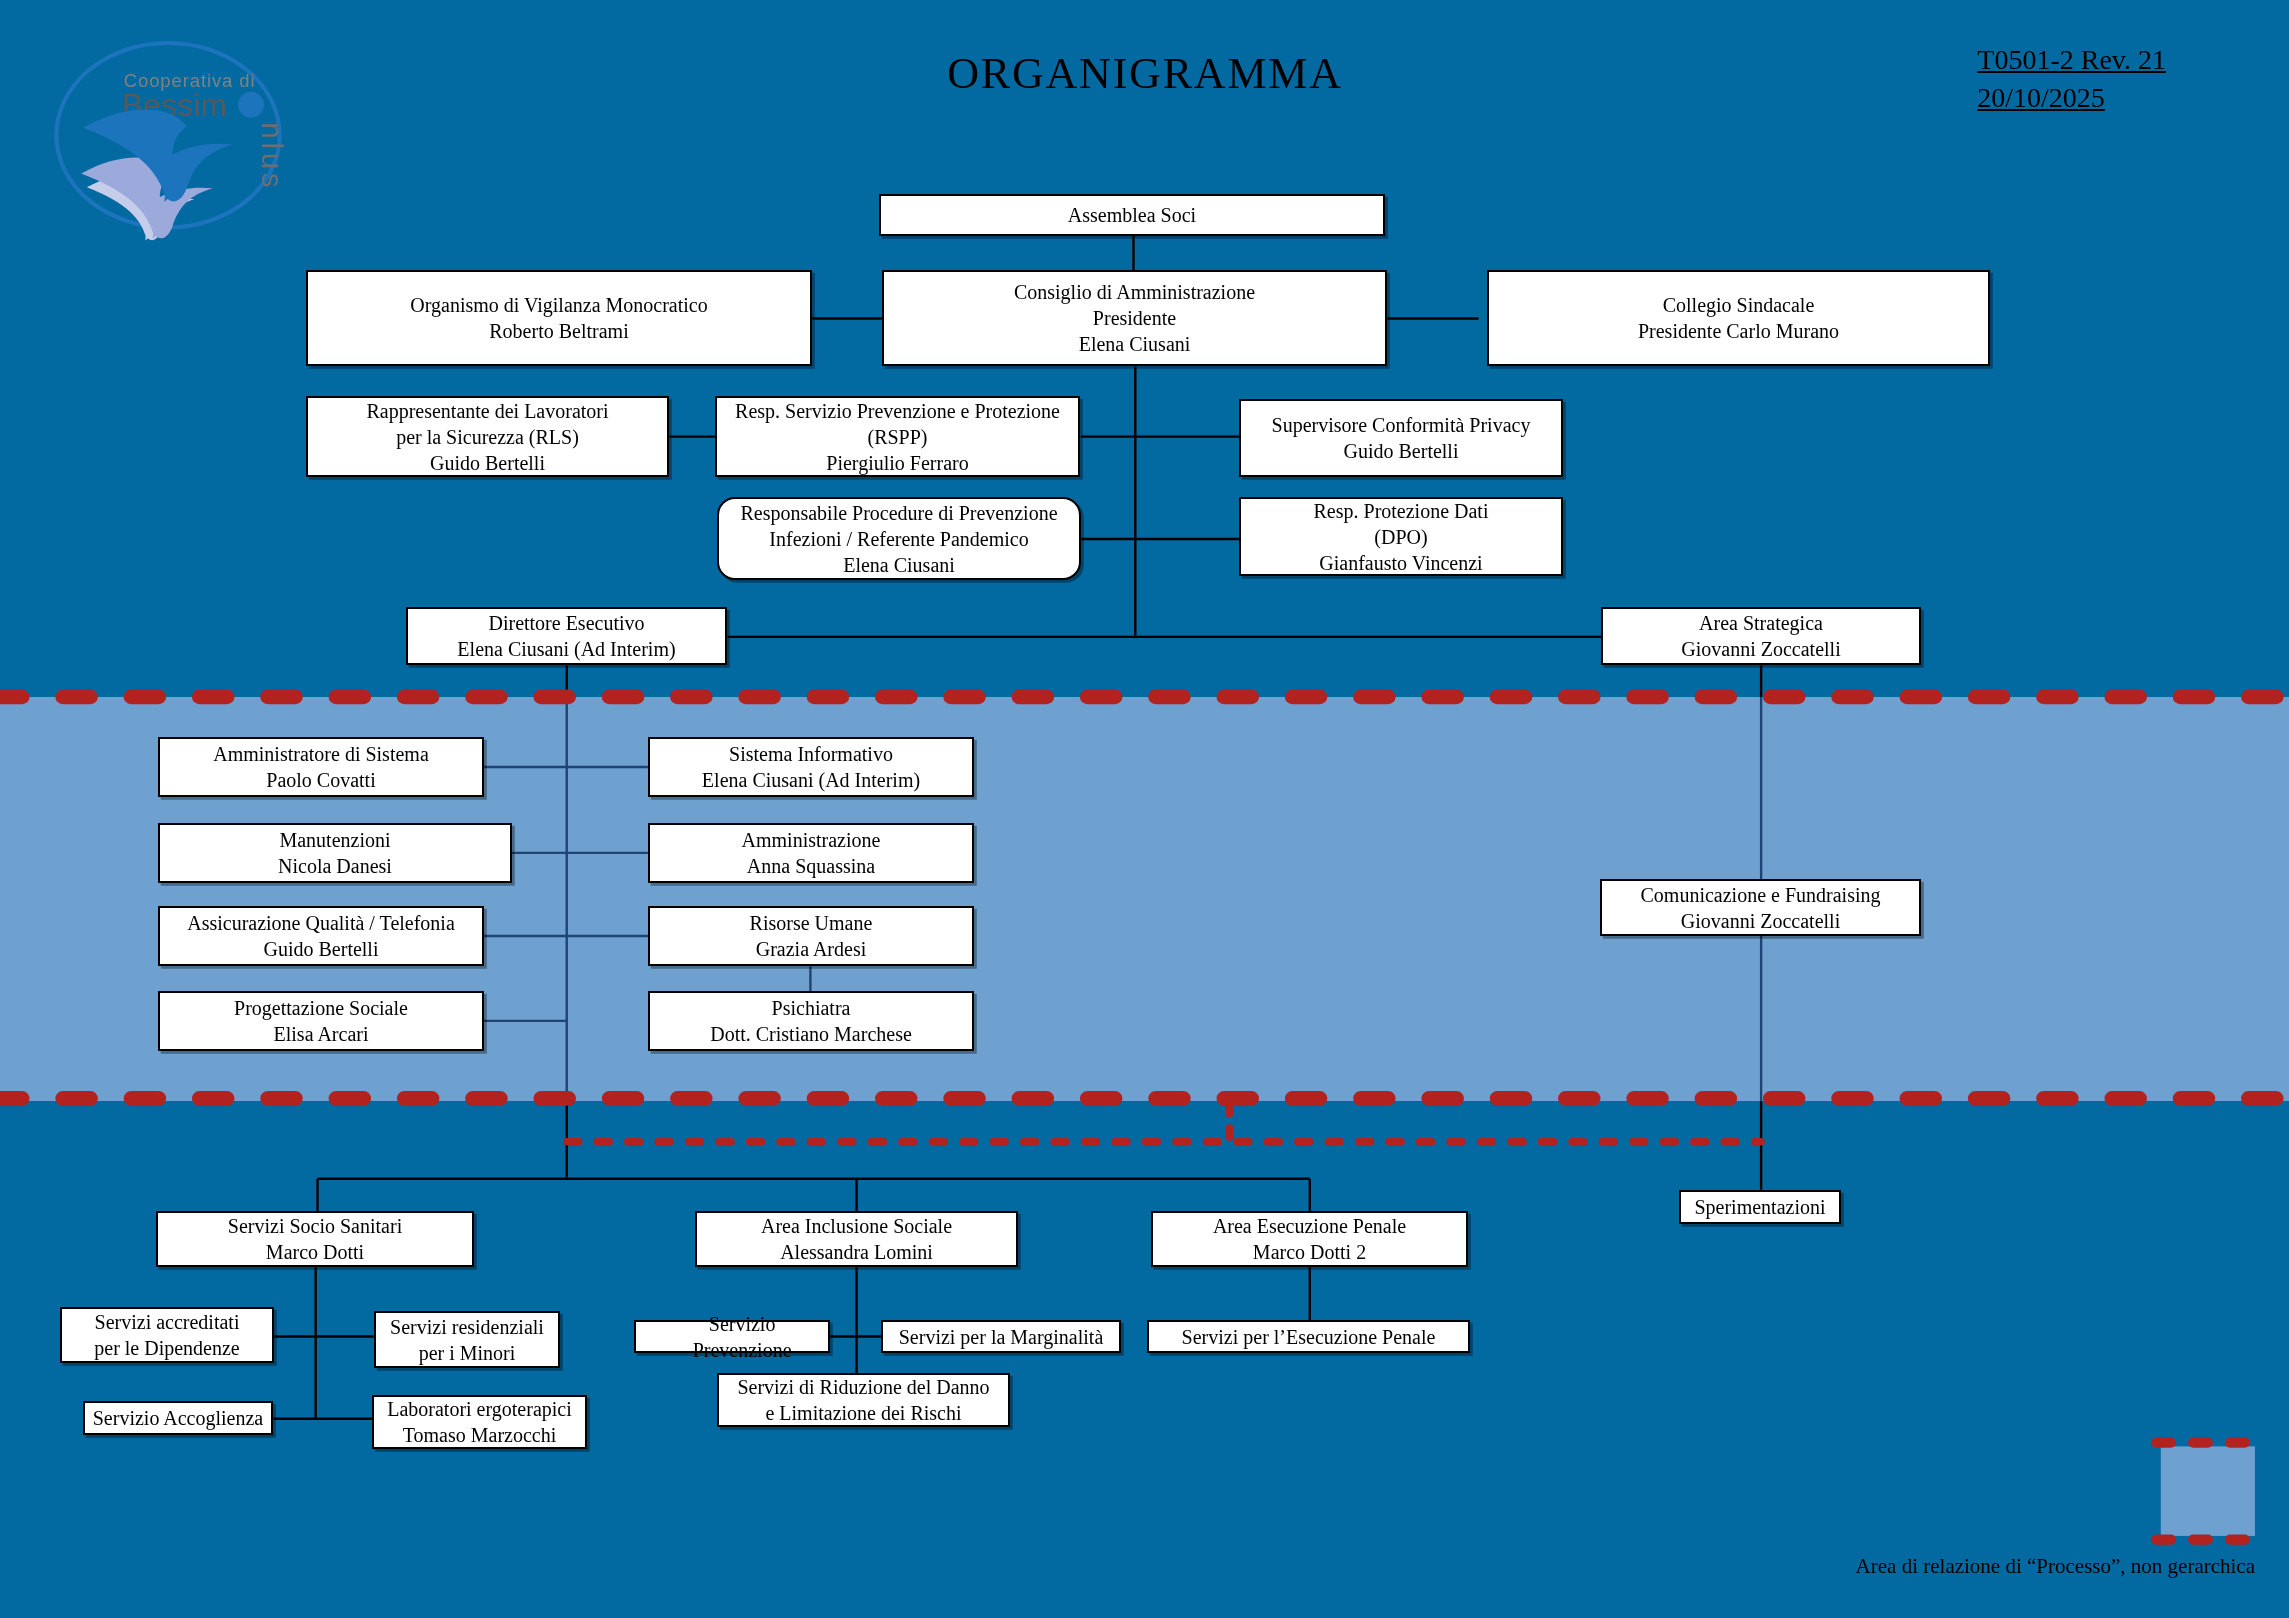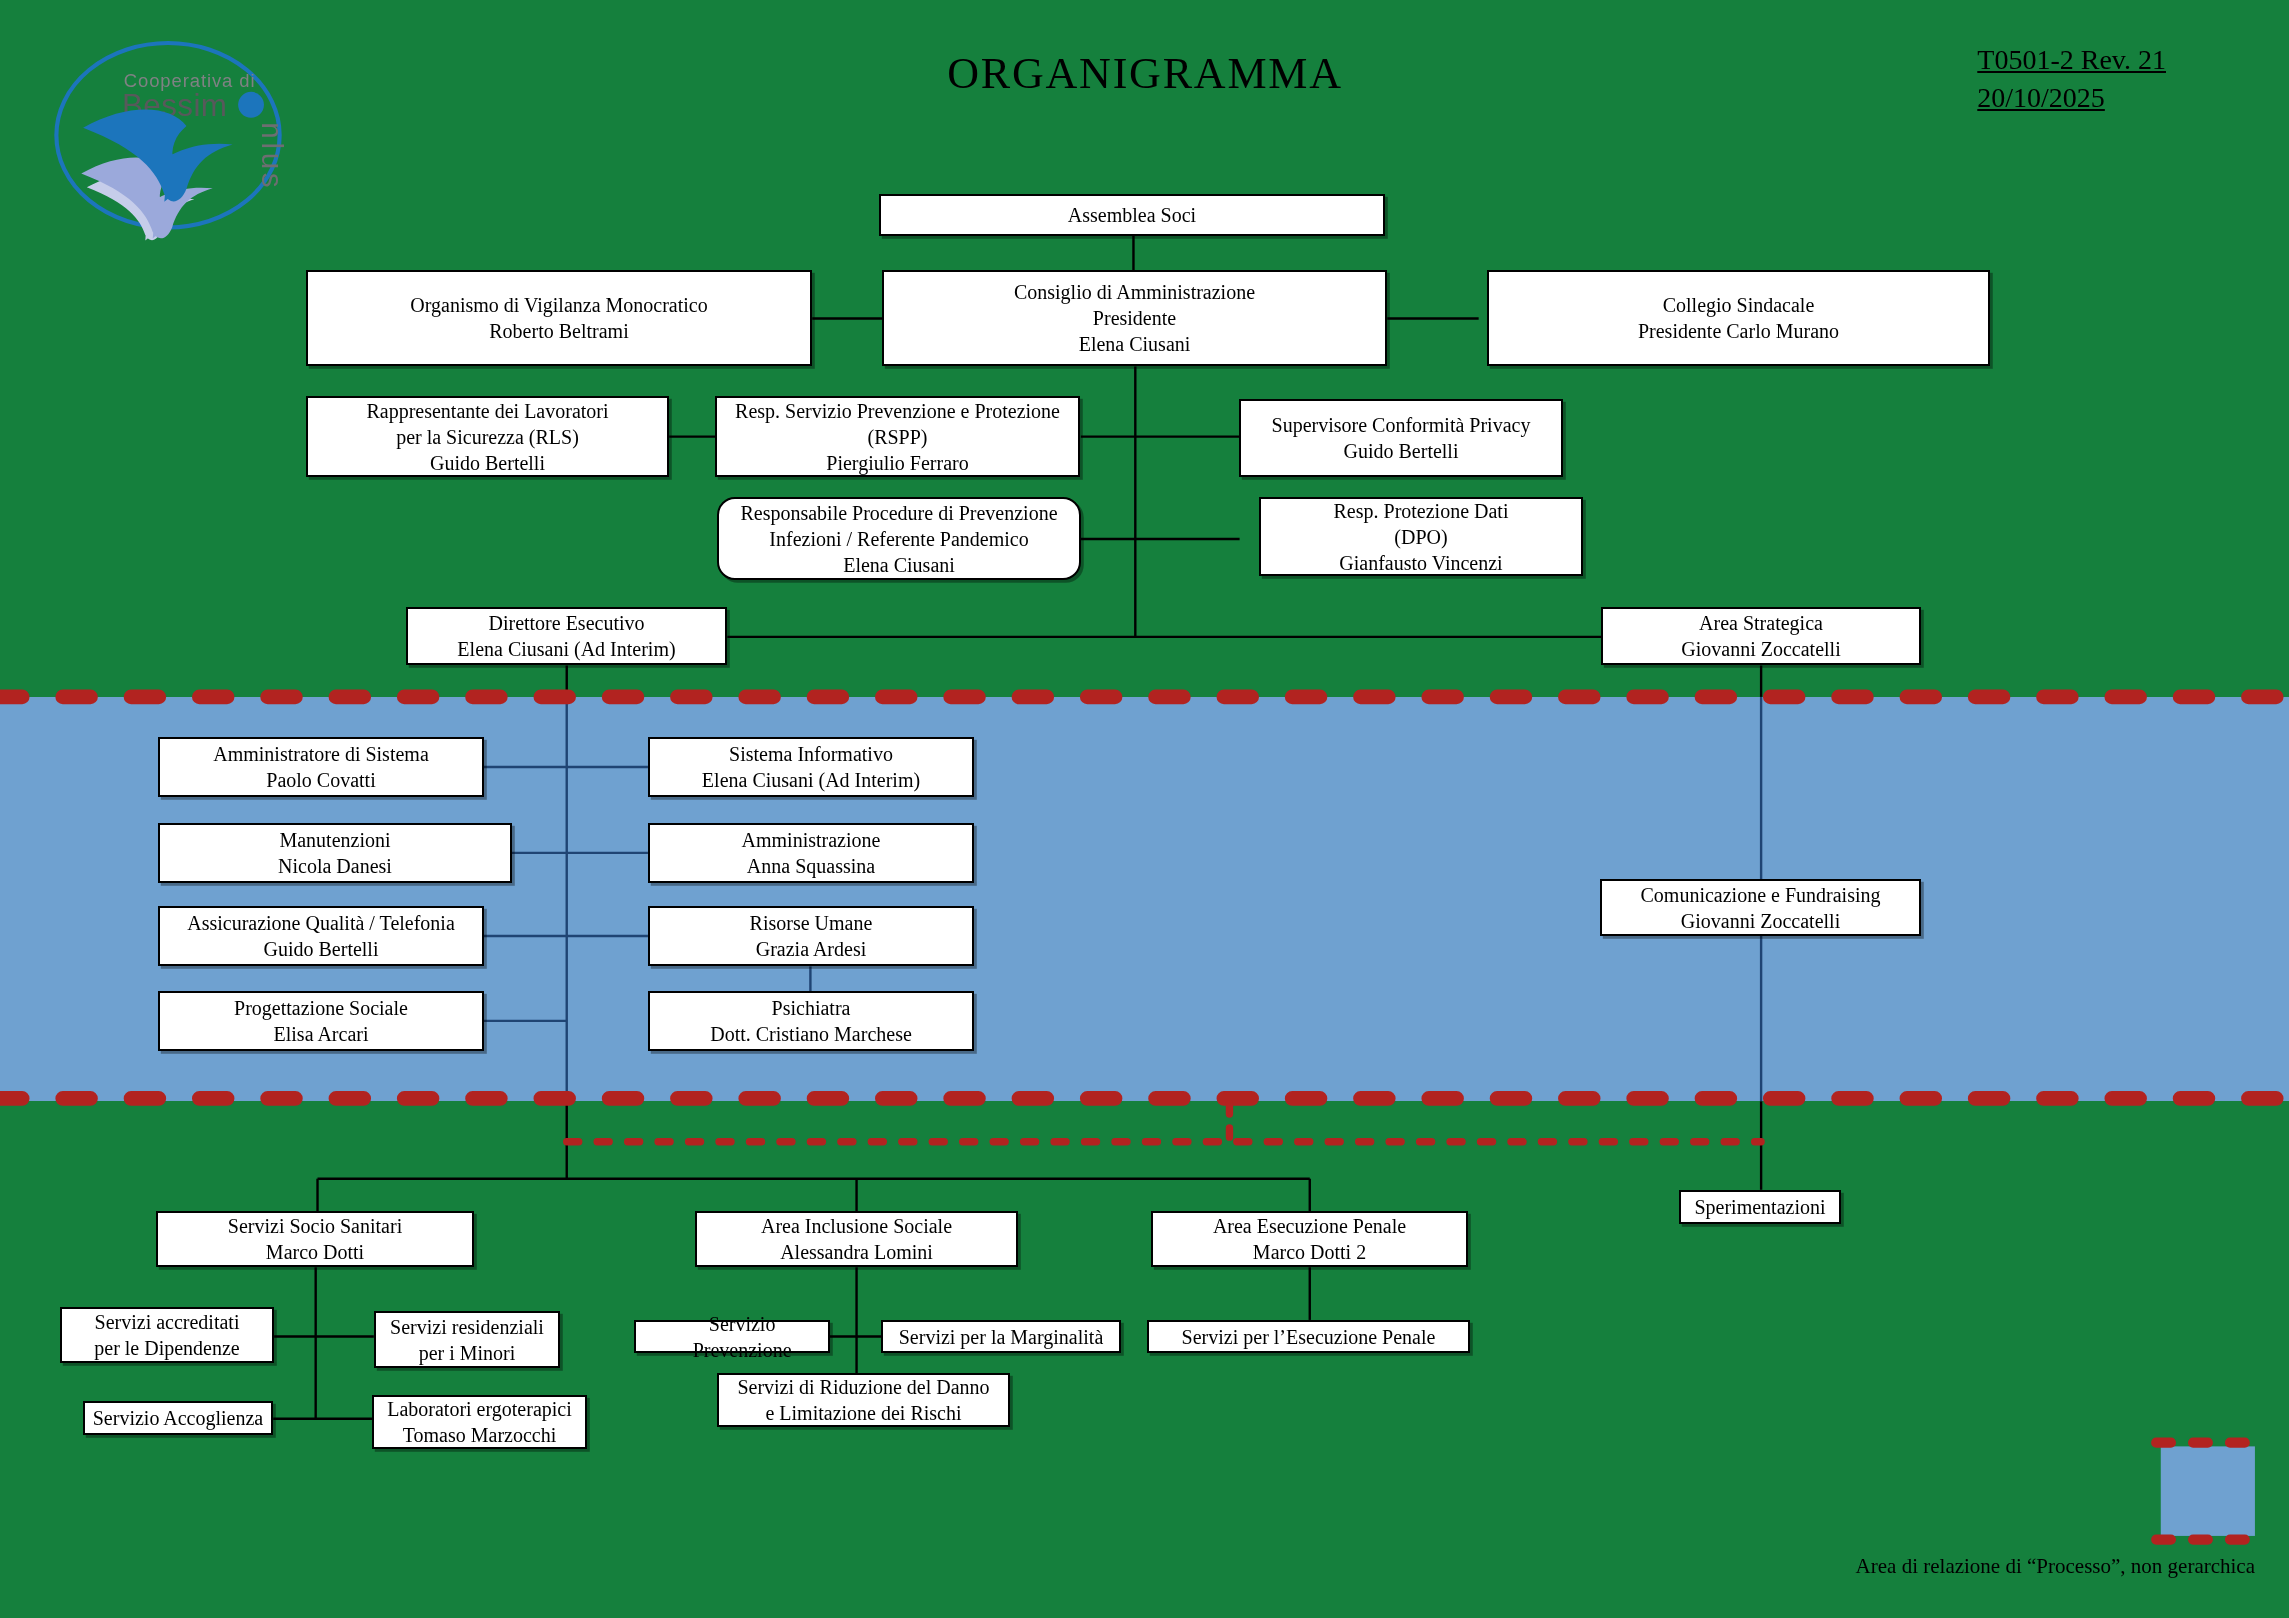--- a/index.html
+++ b/index.html
@@ -1,17 +1,17 @@
 <!DOCTYPE html>
 <html style="font-size:14.8px"><head>
 <meta charset="utf-8">
 <style>
   html,body{margin:0;padding:0;background:#ffffff;}
   .page{
-    position:relative;width:2290px;height:1619px;background:#15803d;
+    position:relative;width:2290px;height:1619px;background:#0369a1;
     font-family:"Liberation Serif", serif;color:#000;overflow:hidden;
     --band-blue:#6FA1D0; --dash-red:#B22320; --navy:#1F4473;
   }
   .band{position:absolute;left:0;top:697px;width:2290px;height:404px;background:var(--band-blue);z-index:0;}
   svg.wires{position:absolute;left:0;top:0;z-index:1;pointer-events:none;}
   .blk{stroke:#000;stroke-width:2.6;fill:none;}
   .nvy{stroke:var(--navy);stroke-width:2.6;fill:none;}
   .dashbig{stroke:var(--dash-red);stroke-width:16;stroke-dasharray:30 44;stroke-linecap:round;fill:none;}
   .dashthin{stroke:var(--dash-red);stroke-width:8;stroke-dasharray:13 20;stroke-linecap:round;fill:none;}
   .dashvert{stroke:var(--dash-red);stroke-width:8;stroke-dasharray:11 15;stroke-linecap:round;fill:none;}
@@ -135,21 +135,21 @@
     <div>Supervisore Conformità Privacy</div>
     <div>Guido Bertelli</div>
   </div>
 
   <div class="node" style="left:717px;top:497px;width:364px;height:83px;border-radius:18px;">
     <div>Responsabile Procedure di Prevenzione</div>
     <div>Infezioni / Referente Pandemico</div>
     <div>Elena Ciusani</div>
   </div>
 
-  <div class="node" style="left:1239px;top:497px;width:324px;height:79px;margin-left:20px;">
+  <div class="node" style="left:1239px;top:497px;width:324px;height:79px;">
     <div>Resp. Protezione Dati</div>
     <div>(DPO)</div>
     <div>Gianfausto Vincenzi</div>
   </div>
 
   <div class="node" style="left:406px;top:607px;width:321px;height:58px;">
     <div>Direttore Esecutivo</div>
     <div>Elena Ciusani (Ad Interim)</div>
   </div>
 

